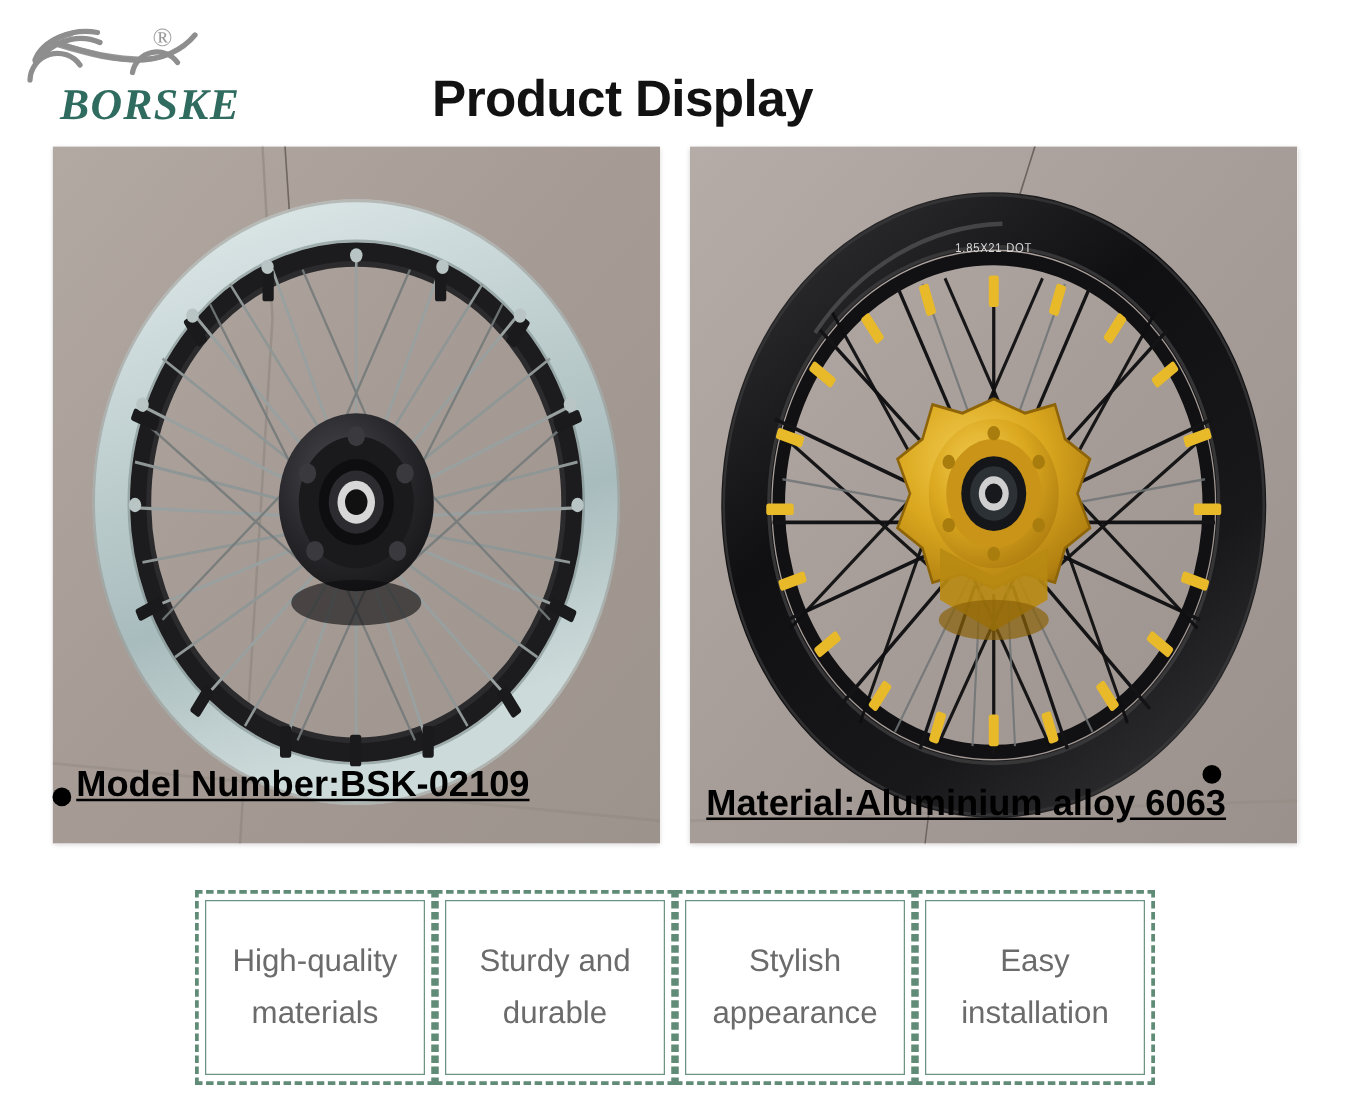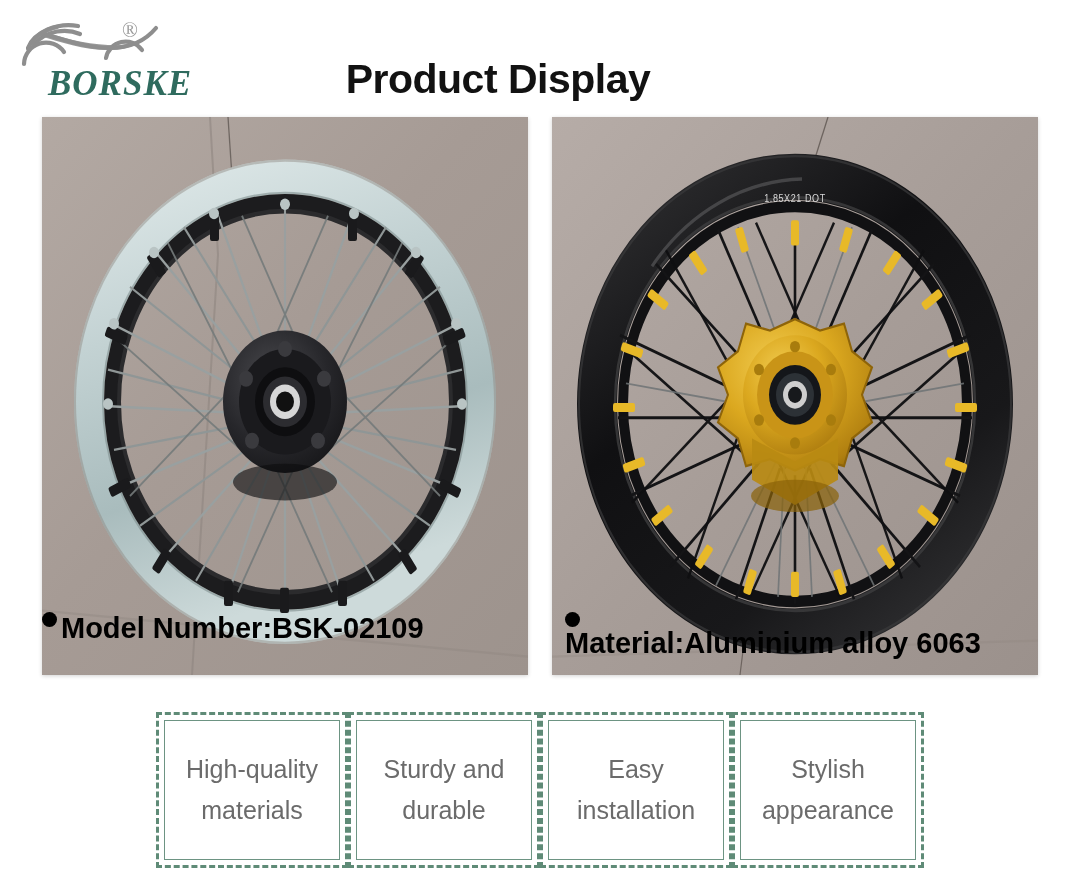--- a/index.html
+++ b/index.html
@@ -44,24 +44,25 @@
   }
   .photo.left  { left: 42px; }
   .photo.right { left: 552px; }
   .photo svg { display:block; width:100%; height:100%; }
 
   
   .specs { position: absolute; left: 0; top: 612px; width: 1080px; }
   .spec-row { position: relative; height: 43px; }
   .spec-item {
     position: absolute;
-    display: flex; align-items: flex-start;
+    display: flex; align-items: flex-end;
     font-size: 29px; font-weight: 600; color: #000;
     white-space: nowrap;
     font-family: "Liberation Sans", sans-serif;
+    text-decoration: underline;
   }
   .spec-item.col1 { left: 42px; }
   .spec-item.col2 { left: 565px; flex-direction: column; }
   .dot {
     width: 15px; height: 15px; border-radius: 50%;
     background: #000; margin-right: 4px; flex: 0 0 auto;
   }
 
   
   .features {
@@ -381,23 +382,23 @@
         <span class="feature-text">High-quality materials</span>
       </div>
     </div>
     <div class="feature">
       <div class="feature-inner">
         <span class="feature-text">Sturdy and durable</span>
       </div>
     </div>
     <div class="feature">
       <div class="feature-inner">
-        <span class="feature-text">Easy installation</span>
+        <span class="feature-text">Stylish appearance</span>
       </div>
     </div>
     <div class="feature">
       <div class="feature-inner">
-        <span class="feature-text">Stylish appearance</span>
+        <span class="feature-text">Easy installation</span>
       </div>
     </div>
   </div>
 
 </div>
 
 </body></html>

